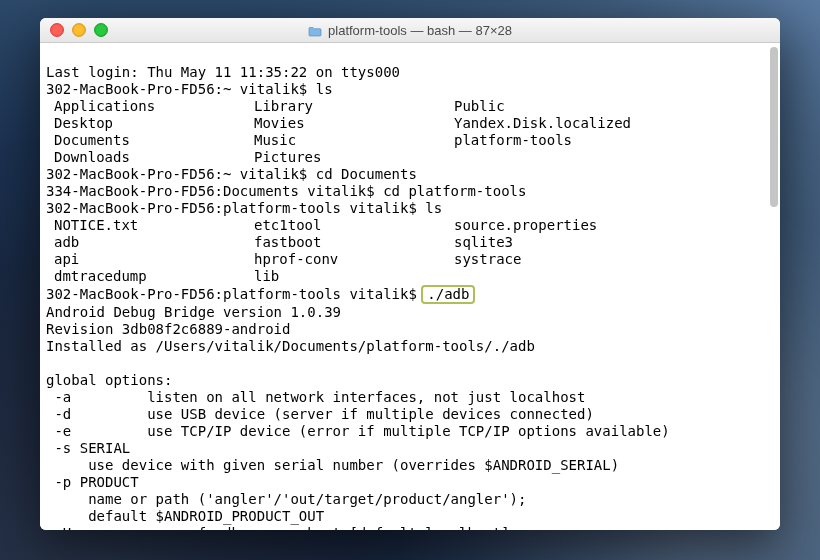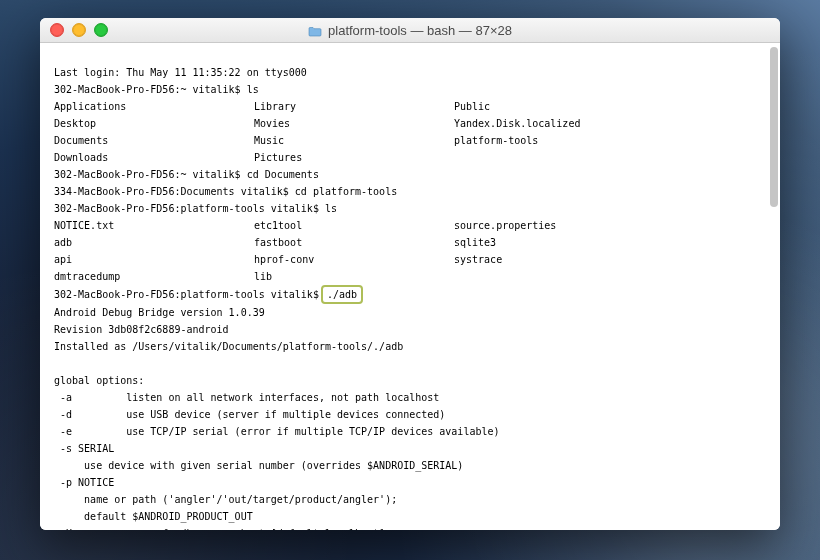--- a/index.html
+++ b/index.html
@@ -73,42 +73,43 @@
   }
   .folder-icon {
     width: 14px; height: 11px;
     display:inline-block;
   }
   .terminal-body {
     flex: 1 1 auto;
     background: #ffffff;
     color: #000;
     font-family: "Menlo", "Monaco", "Consolas", monospace;
-    font-size: 10px;
+    font-size: 14px;
     line-height: 17px;
-    padding: 4px 6px 4px 14px;
+    padding: 4px 6px 4px 6px;
     overflow: hidden;
     position: relative;
     white-space: pre;
   }
   .scrollbar-track {
     position:absolute;
     right:2px; top:4px; bottom:4px;
     width:8px;
   }
   .scrollbar-thumb {
     position:absolute;
     right:0; top:0;
     width:8px;
     height:160px;
     background:#c5c5c5;
     border-radius:4px;
   }
   .cols {
     display:flex;
+    margin-left:8px;
   }
   .col { width: 200px; }
   .hl {
     display:inline-block;
     border:2px solid #aebe58;
     border-radius:4px;
     padding:0 4px;
     margin-left:-4px;
     line-height:15px;
   }
@@ -142,26 +143,26 @@
 <span>302-MacBook-Pro-FD56:~ vitalik$ ls</span>
 <div class="cols"><span class="col">Applications</span><span class="col">Library</span><span class="col">Public</span></div><div class="cols"><span class="col">Desktop</span><span class="col">Movies</span><span class="col">Yandex.Disk.localized</span></div><div class="cols"><span class="col">Documents</span><span class="col">Music</span><span class="col">platform-tools</span></div><div class="cols"><span class="col">Downloads</span><span class="col">Pictures</span><span class="col"></span></div><span>302-MacBook-Pro-FD56:~ vitalik$ cd Documents</span>
 <span>334-MacBook-Pro-FD56:Documents vitalik$ cd platform-tools</span>
 <span>302-MacBook-Pro-FD56:platform-tools vitalik$ ls</span>
 <div class="cols"><span class="col">NOTICE.txt</span><span class="col">etc1tool</span><span class="col">source.properties</span></div><div class="cols"><span class="col">adb</span><span class="col">fastboot</span><span class="col">sqlite3</span></div><div class="cols"><span class="col">api</span><span class="col">hprof-conv</span><span class="col">systrace</span></div><div class="cols"><span class="col">dmtracedump</span><span class="col">lib</span><span class="col"></span></div><span>302-MacBook-Pro-FD56:platform-tools vitalik$ </span><span class="hl">./adb</span>
 <span>Android Debug Bridge version 1.0.39</span>
 <span>Revision 3db08f2c6889-android</span>
 <span>Installed as /Users/vitalik/Documents/platform-tools/./adb</span>
 <span></span>
 <span>global options:</span>
-<span> -a         listen on all network interfaces, not path localhost</span>
+<span> -a         listen on all network interfaces, not just localhost</span>
 <span> -d         use USB device (server if multiple devices connected)</span>
-<span> -e         use TCP/IP serial (error if multiple TCP/IP devices available)</span>
+<span> -e         use TCP/IP device (error if multiple TCP/IP options available)</span>
 <span> -s SERIAL</span>
 <span>     use device with given serial number (overrides $ANDROID_SERIAL)</span>
-<span> -p NOTICE</span>
+<span> -p PRODUCT</span>
 <span>     name or path ('angler'/'out/target/product/angler');</span>
 <span>     default $ANDROID_PRODUCT_OUT</span>
 <span> -H         name of adb server host [default=localhost]</span>
       <div class="scrollbar-track">
         <div class="scrollbar-thumb"></div>
       </div>
     </div>
 
   </div>
 </div>

